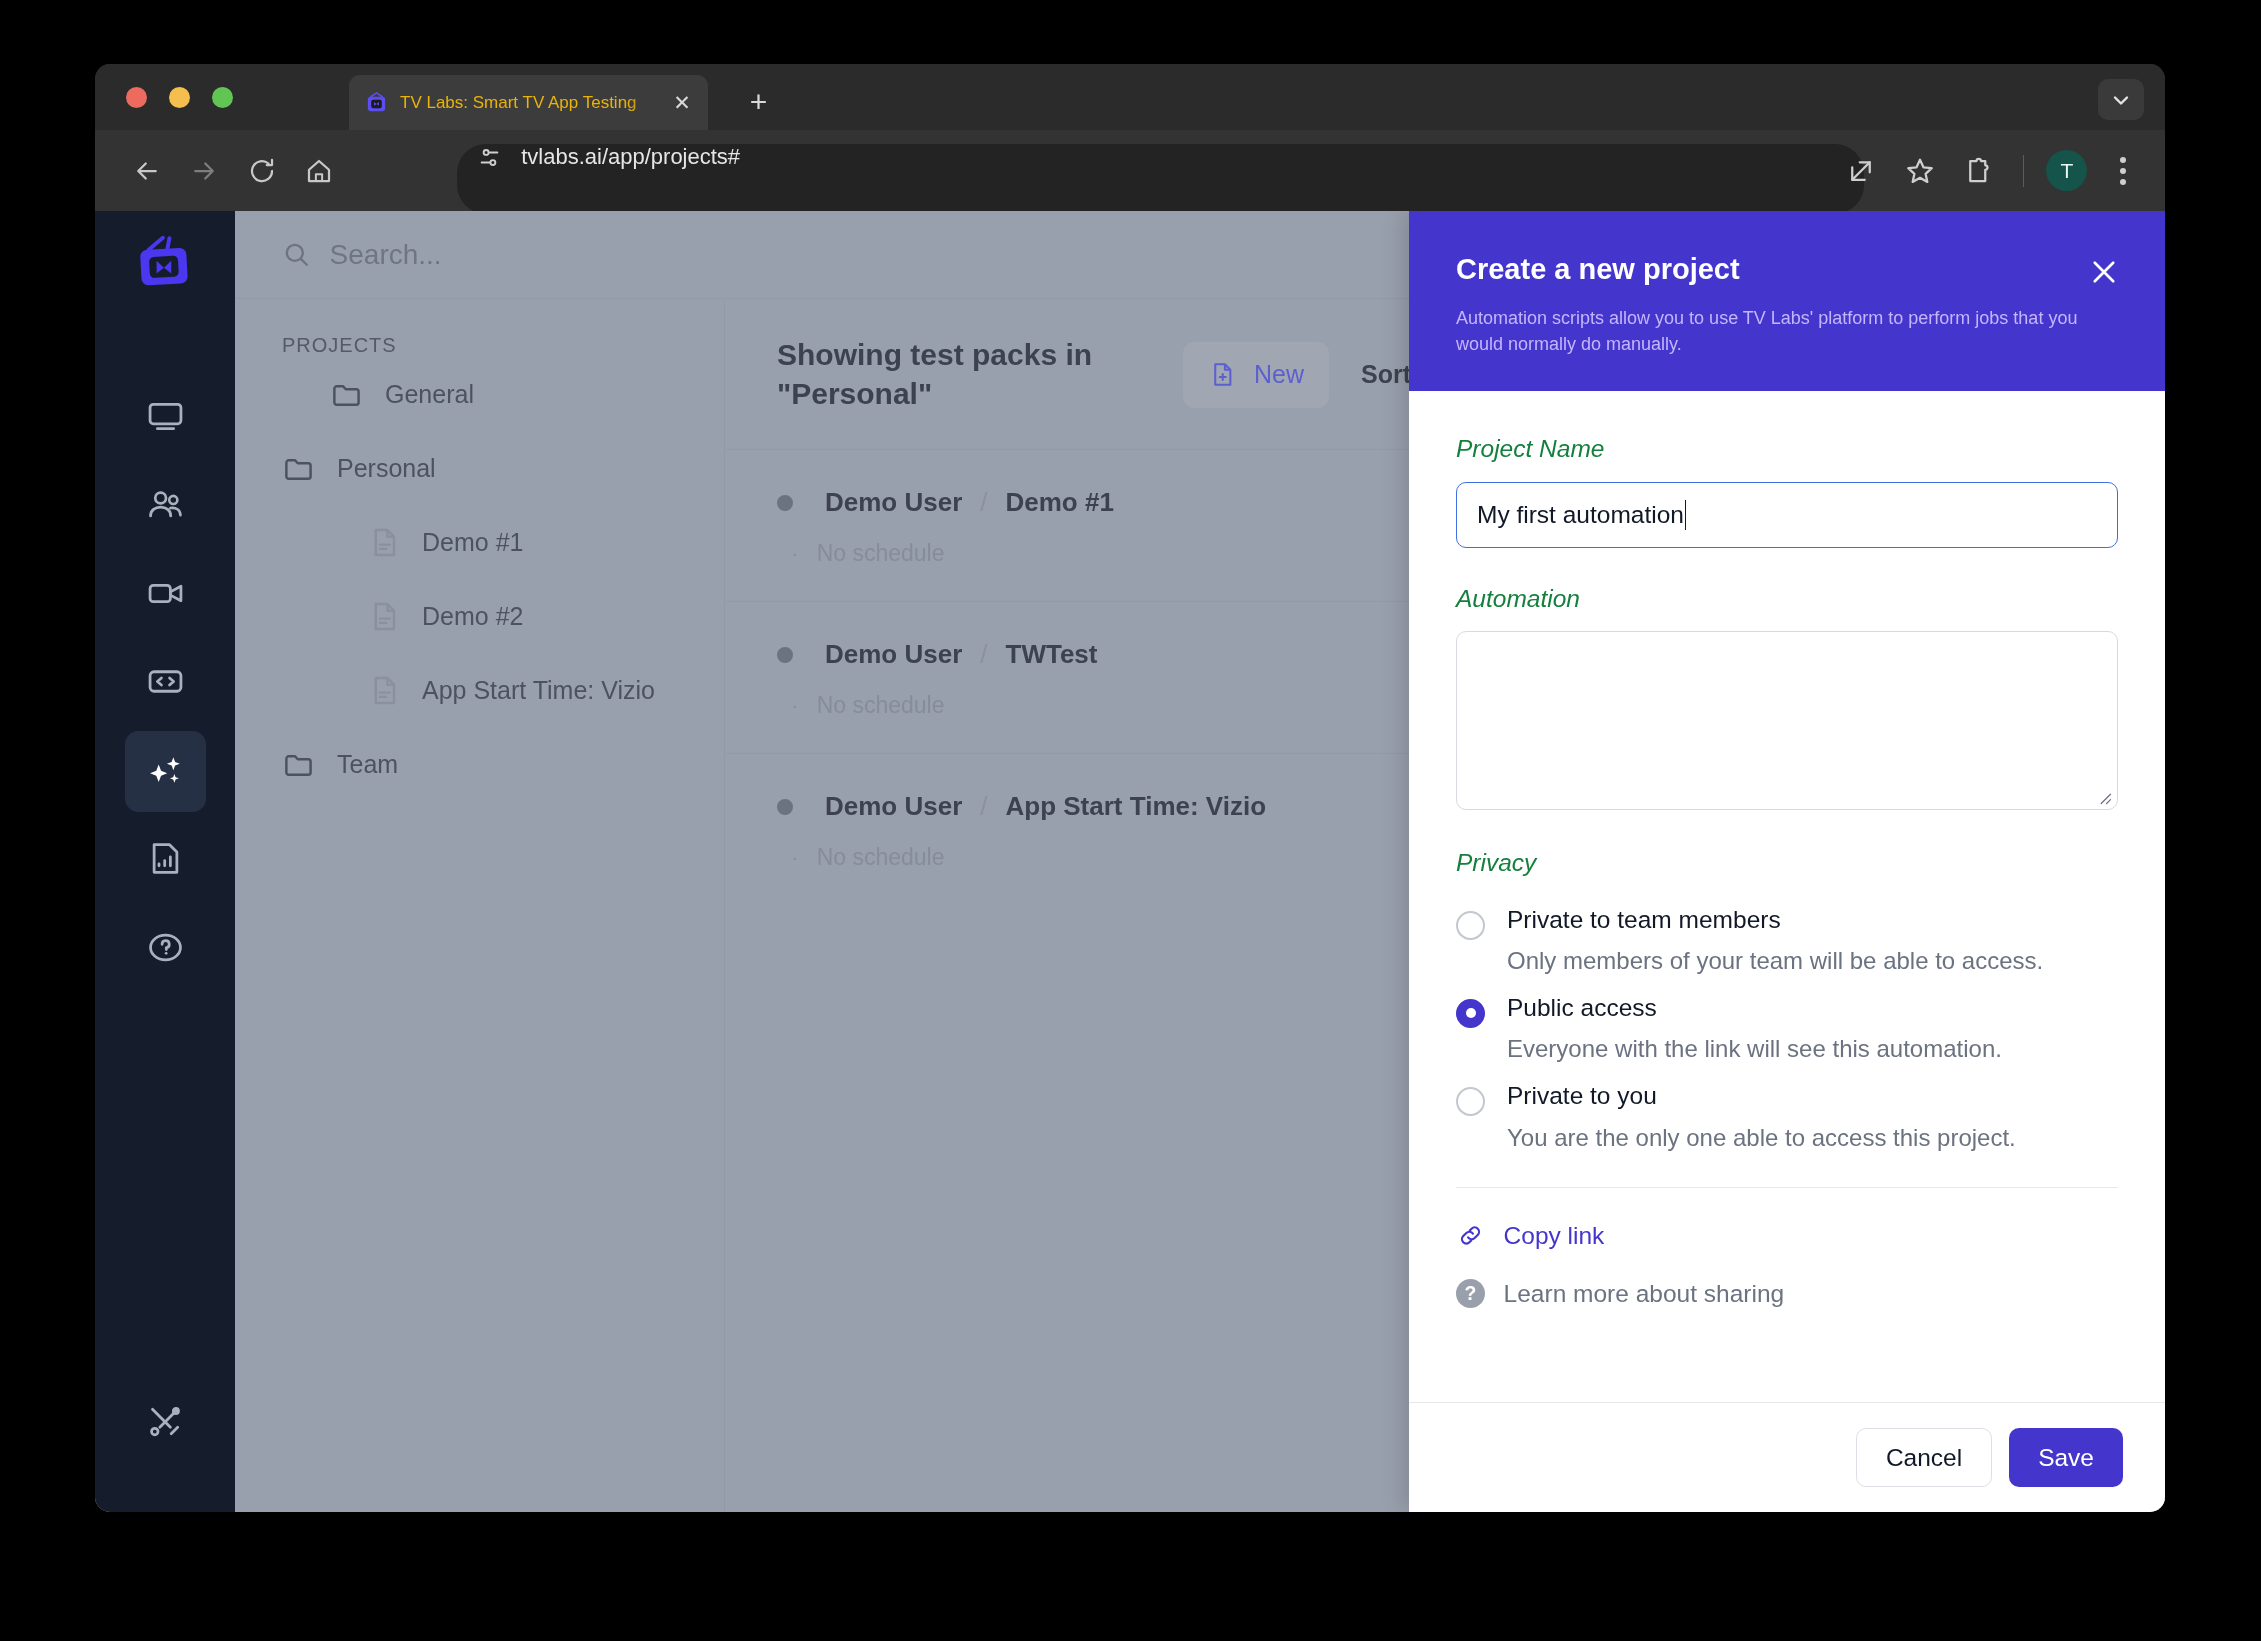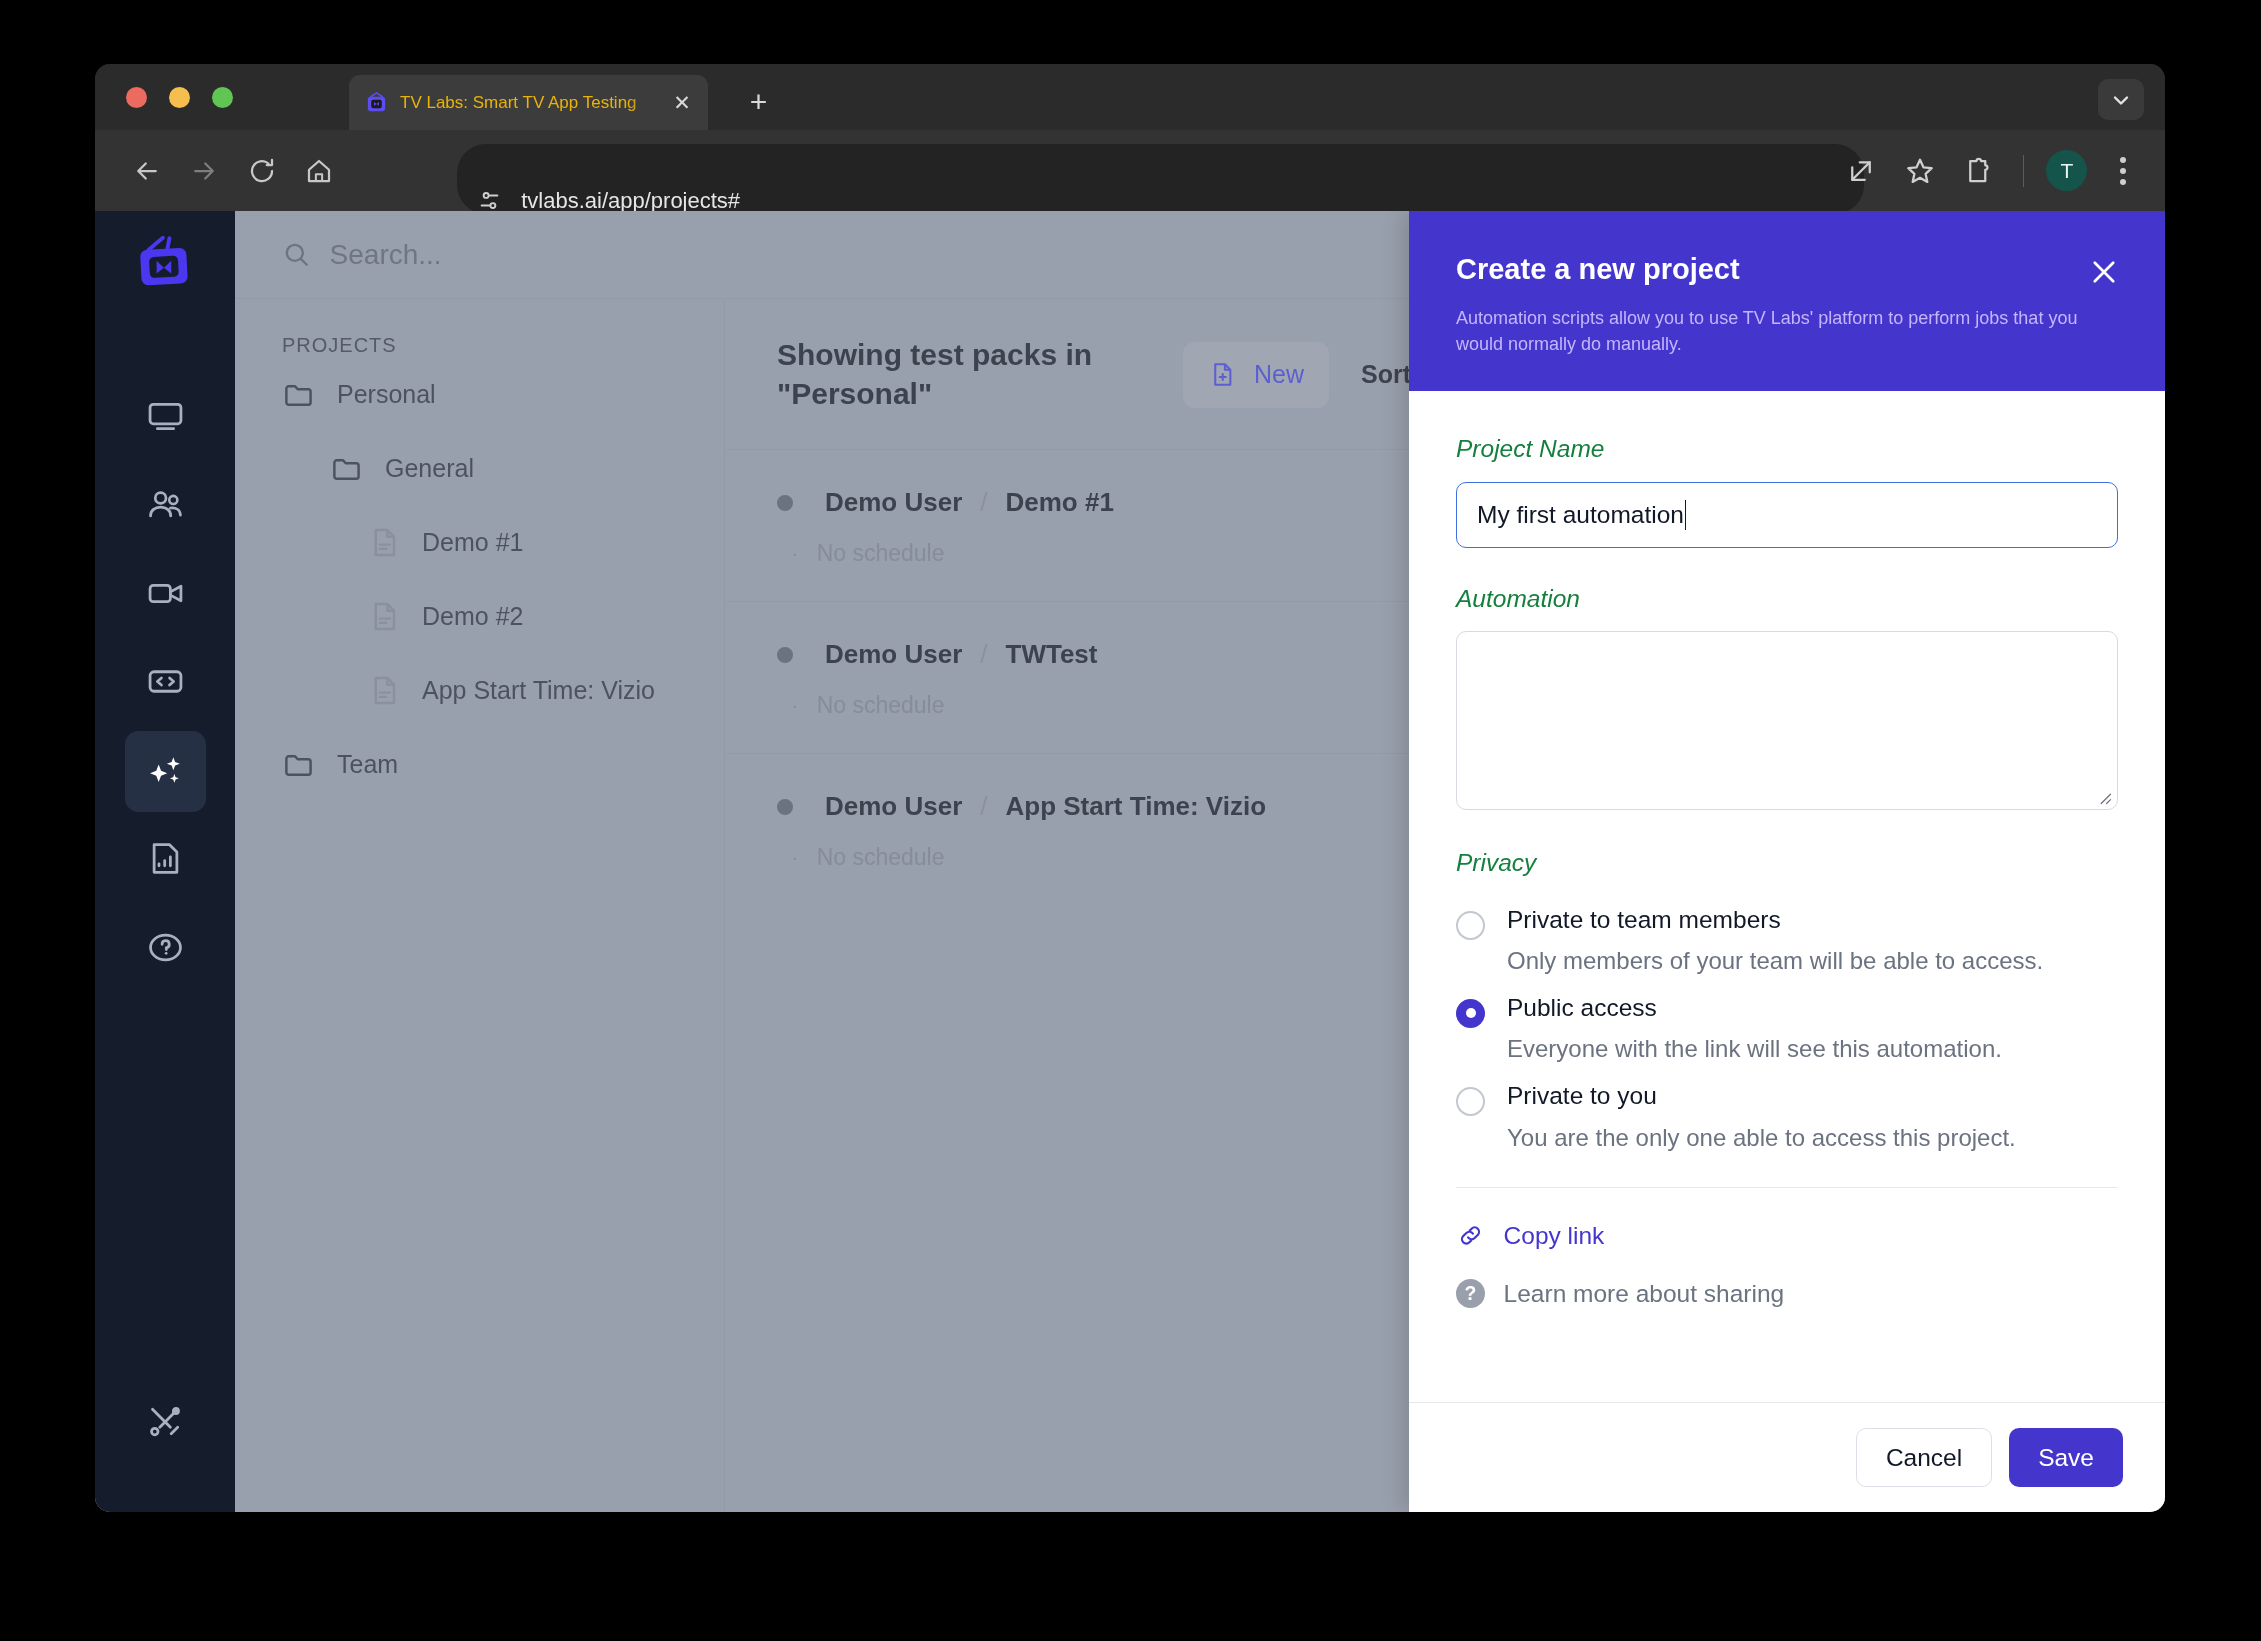--- a/index.html
+++ b/index.html
@@ -85,21 +85,21 @@
     color: #c8c8c8;
   }
   #nav-back { margin-left: 32px; }
   #nav-forward { color: #7e7e7e; }
   #omnibox {
     position: absolute;
     left: 362px; top: 13.5px;
     width: 1407px; height: 70px;
     background: #232323;
     border-radius: 29px;
-    display: flex; align-items: flex-end;
+    display: flex; align-items: flex-start;
     padding-left: 18.6px;
   }
   #site-info-icon { width: 27px; height: 27px; flex: 0 0 27px; color: #cfcfcf; }
   #url-text {
     margin-left: 18.6px;
     color: #e6e6e6;
     font-size: 22px;
     white-space: nowrap;
   }
   #toolbar-right {
@@ -552,36 +552,36 @@
           <circle cx="10.6" cy="10.6" r="6.6" stroke="currentColor" stroke-width="1.9"></circle>
           <path d="M15.6 15.6 L20.5 20.5" stroke="currentColor" stroke-width="1.9" stroke-linecap="round"></path>
         </svg>
       </span>
       <span id="search-placeholder">Search...</span>
     </div>
 
     <div id="projects-panel">
       <div id="projects-heading">PROJECTS</div>
 
+      <div class="tree-row tree-depth-1 folder">
+        <span class="tree-icon">
+          <svg class="sv" viewBox="0 0 24 24" fill="none">
+            <path d="M3 8 a1.6 1.6 0 0 1 1.6-1.6 H9 l1.8 2 h7.2 a1.6 1.6 0 0 1 1.6 1.6 v7.4 a1.6 1.6 0 0 1-1.6 1.6 H4.6 A1.6 1.6 0 0 1 3 17.4 Z" stroke="currentColor" stroke-width="1.7" stroke-linejoin="round"></path>
+          </svg>
+        </span>
+        <span class="tree-label">General</span>
+      </div>
+
       <div class="tree-row tree-depth-0 folder">
         <span class="tree-icon">
           <svg class="sv" viewBox="0 0 24 24" fill="none">
             <path d="M3 8 a1.6 1.6 0 0 1 1.6-1.6 H9 l1.8 2 h7.2 a1.6 1.6 0 0 1 1.6 1.6 v7.4 a1.6 1.6 0 0 1-1.6 1.6 H4.6 A1.6 1.6 0 0 1 3 17.4 Z" stroke="currentColor" stroke-width="1.7" stroke-linejoin="round"></path>
           </svg>
         </span>
         <span class="tree-label">Personal</span>
-      </div>
-
-      <div class="tree-row tree-depth-1 folder">
-        <span class="tree-icon">
-          <svg class="sv" viewBox="0 0 24 24" fill="none">
-            <path d="M3 8 a1.6 1.6 0 0 1 1.6-1.6 H9 l1.8 2 h7.2 a1.6 1.6 0 0 1 1.6 1.6 v7.4 a1.6 1.6 0 0 1-1.6 1.6 H4.6 A1.6 1.6 0 0 1 3 17.4 Z" stroke="currentColor" stroke-width="1.7" stroke-linejoin="round"></path>
-          </svg>
-        </span>
-        <span class="tree-label">General</span>
       </div>
 
       <div class="tree-row tree-depth-2 file">
         <span class="tree-icon">
           <svg class="sv" viewBox="0 0 24 24" fill="none">
             <path d="M6 3.5 H14 L18.5 8 V20.5 H6 Z" stroke="currentColor" stroke-width="1.7" stroke-linejoin="round"></path>
             <path d="M14 3.5 V8 H18.5" stroke="currentColor" stroke-width="1.7" stroke-linejoin="round"></path>
             <path d="M8.8 13.4 H15.6 M8.8 16.4 H13.2" stroke="currentColor" stroke-width="1.6" stroke-linecap="round"></path>
           </svg>
         </span>

